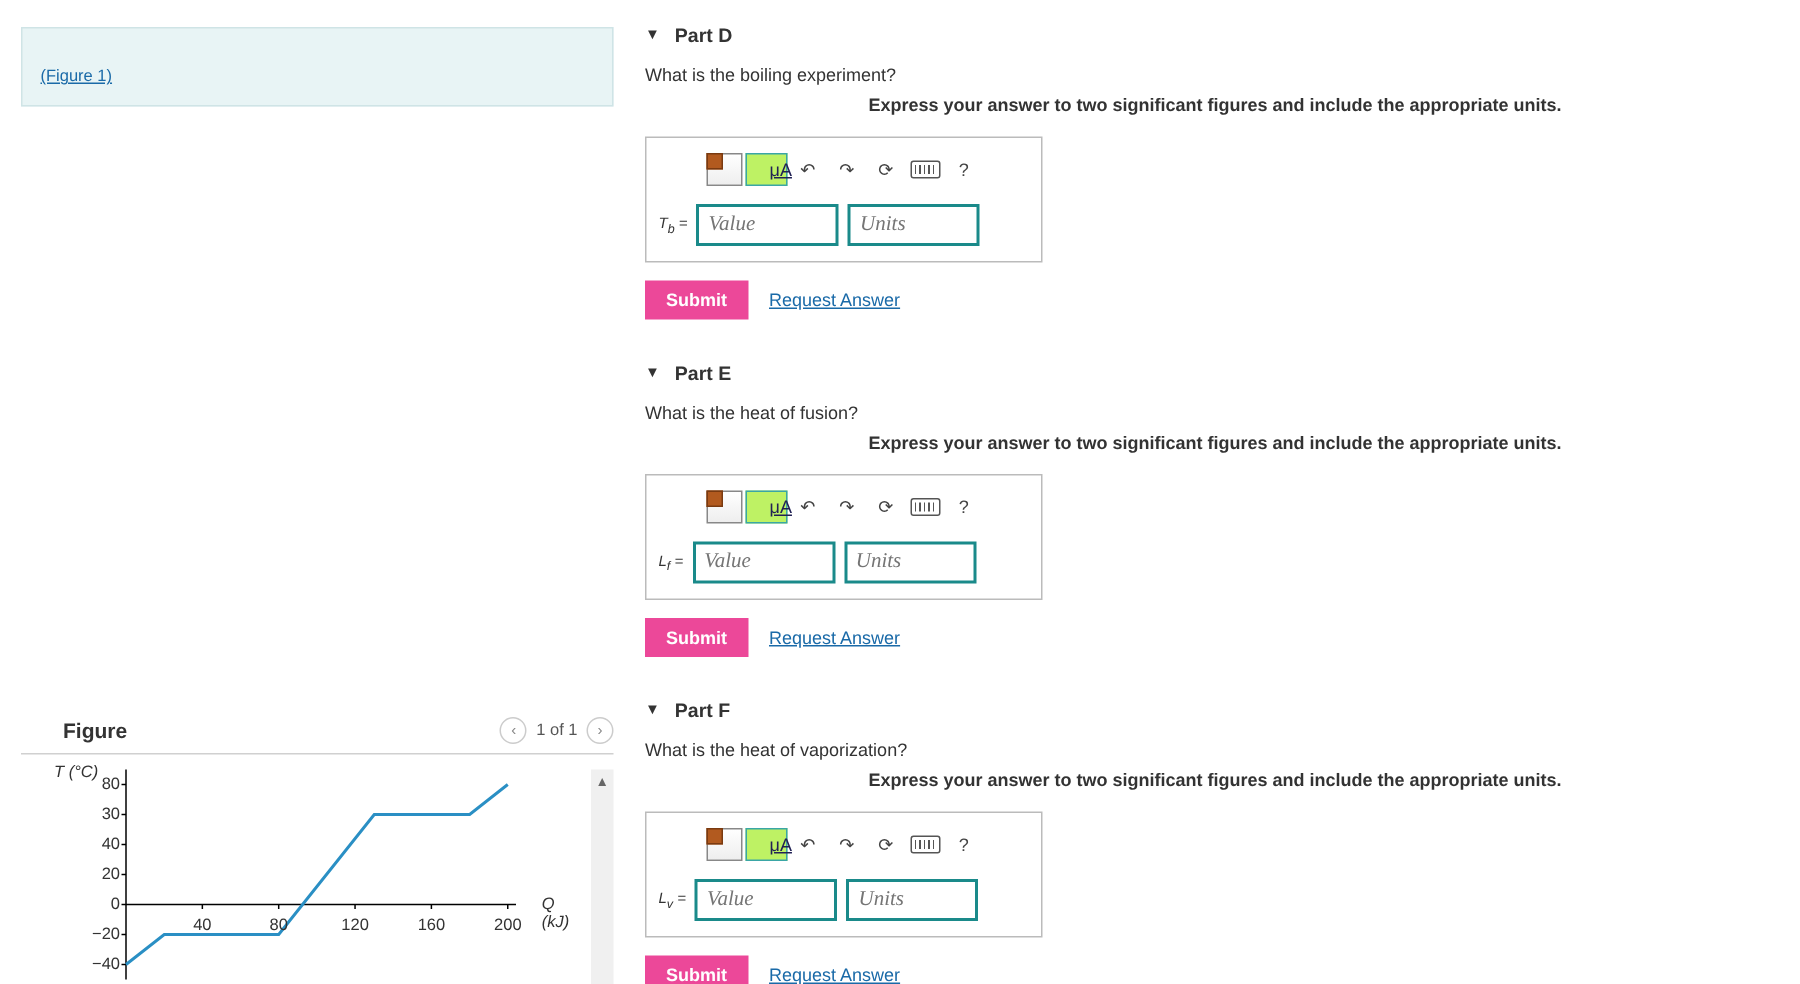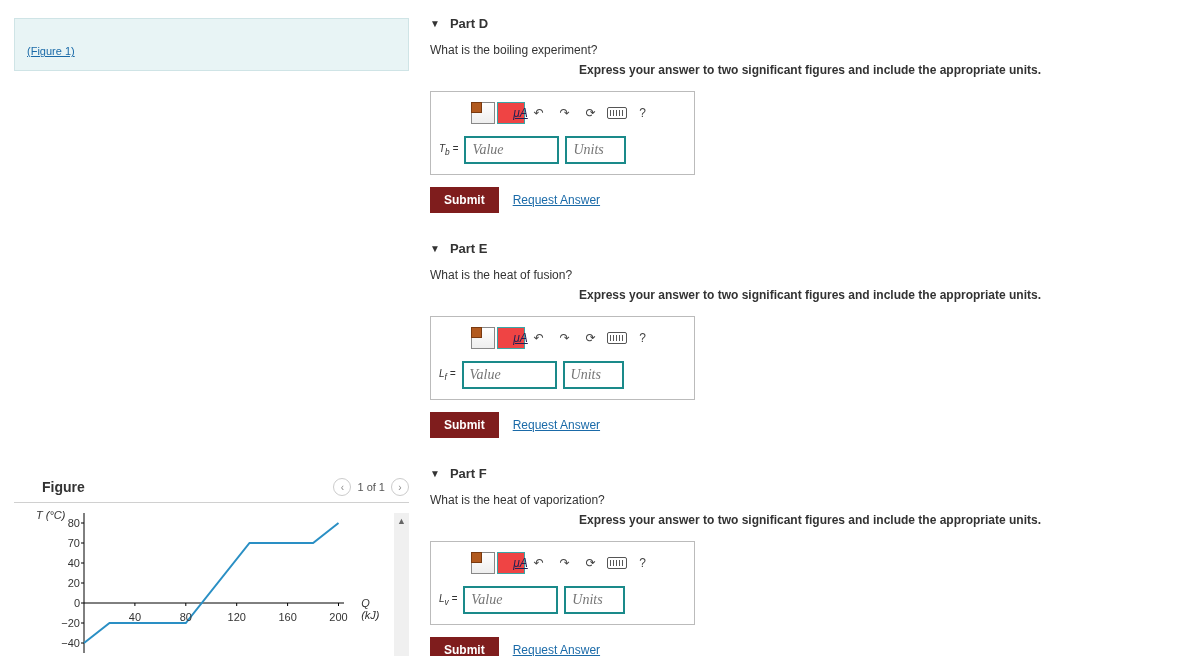--- a/index.html
+++ b/index.html
@@ -168,23 +168,22 @@
   }
   .tool-template .mini {
     position: absolute; top: -1px; left: -1px;
     width: 11px; height: 11px;
     background: #b25a1f;
     border: 1px solid #7a3a10;
   }
   .tool-mu {
     width: 28px; height: 22px;
     border: 1px solid #3aa6a6;
-    background: #ef4444;
+    background: #bef264;
     display: inline-flex; align-items:center; justify-content:center;
-    font-style: italic;
     font-size: 12px;
     color: #225;
     text-decoration: underline;
     padding-left: 20px;
   }
   .tool-keyboard {
     width: 20px; height: 12px;
     border: 1px solid #555;
     border-radius: 2px;
     position: relative;
@@ -208,28 +207,28 @@
     height: 28px;
     border: 2px solid #1a8a8a;
     padding: 0 6px;
     font-size: 14px;
     font-family: "Times New Roman", serif;
     font-style: italic;
     color: #888;
     background: #fff;
   }
   .value-input { width: 95px; }
-  .units-input { width: 61px; }
+  .units-input { width: 88px; }
   .submit-row {
     display: flex;
     align-items: center;
     gap: 14px;
   }
   .submit-btn {
-    background: #7f1d1d;
+    background: #ec4899;
     color: #fff;
     border: none;
     padding: 6px 14px;
     font-size: 12px;
     font-weight: bold;
     cursor: pointer;
   }
   .request-link {
     color: #1a6aa8;
     font-size: 12px;
@@ -258,21 +257,21 @@
   </div>
   <div class="figure-body">
     <div class="scroll-strip">
       <div class="scroll-arrow">▲</div>
       <div class="scroll-arrow">▼</div>
     </div>
     <div class="chart-wrap">
       <div class="y-axis-label" style="top:-4px;"><span style="font-style:italic">T</span> (°C)</div>
       
       <div class="y-tick-label" style="top:7.14%">80</div>
-      <div class="y-tick-label" style="top:21.43%">70</div>
+      <div class="y-tick-label" style="top:21.43%">30</div>
       <div class="y-tick-label" style="top:35.71%">40</div>
       <div class="y-tick-label" style="top:50%">20</div>
       <div class="y-tick-label" style="top:64.29%">0</div>
       <div class="y-tick-label" style="top:78.57%">−20</div>
       <div class="y-tick-label" style="top:92.86%">−40</div>
       
       <div class="x-tick-label" style="left:18.18%; top:70%">40</div>
       <div class="x-tick-label" style="left:36.36%; top:70%">80</div>
       <div class="x-tick-label" style="left:54.55%; top:70%">120</div>
       <div class="x-tick-label" style="left:72.73%; top:70%">160</div>

